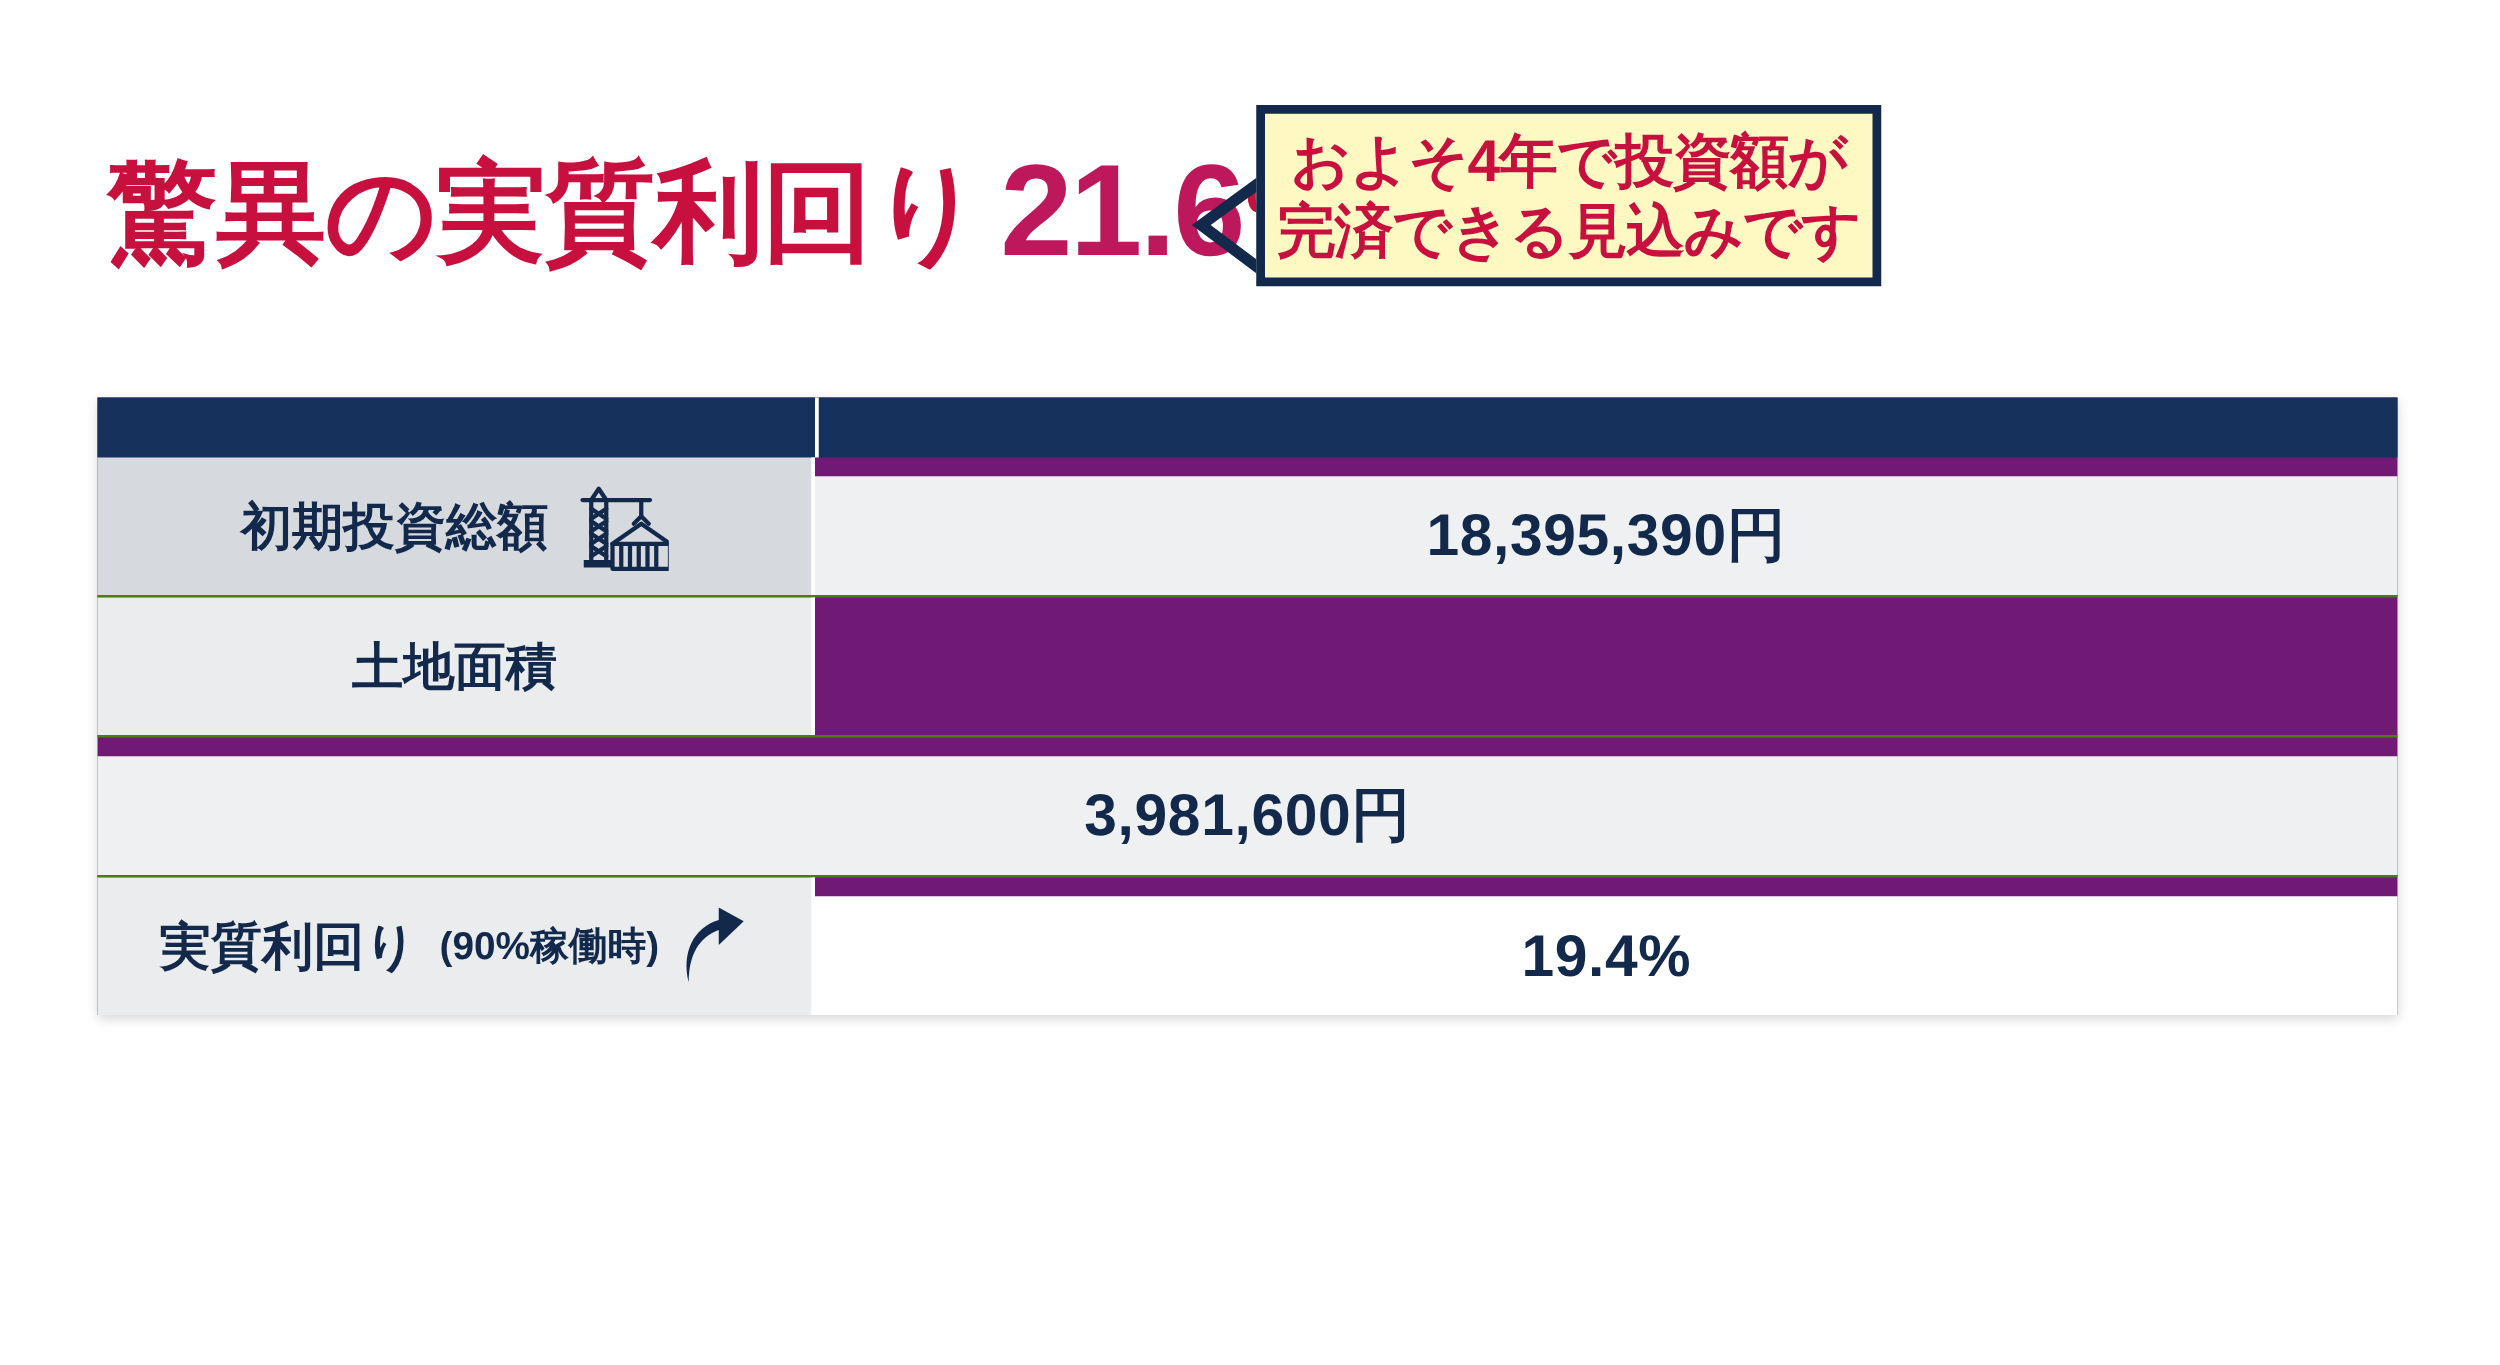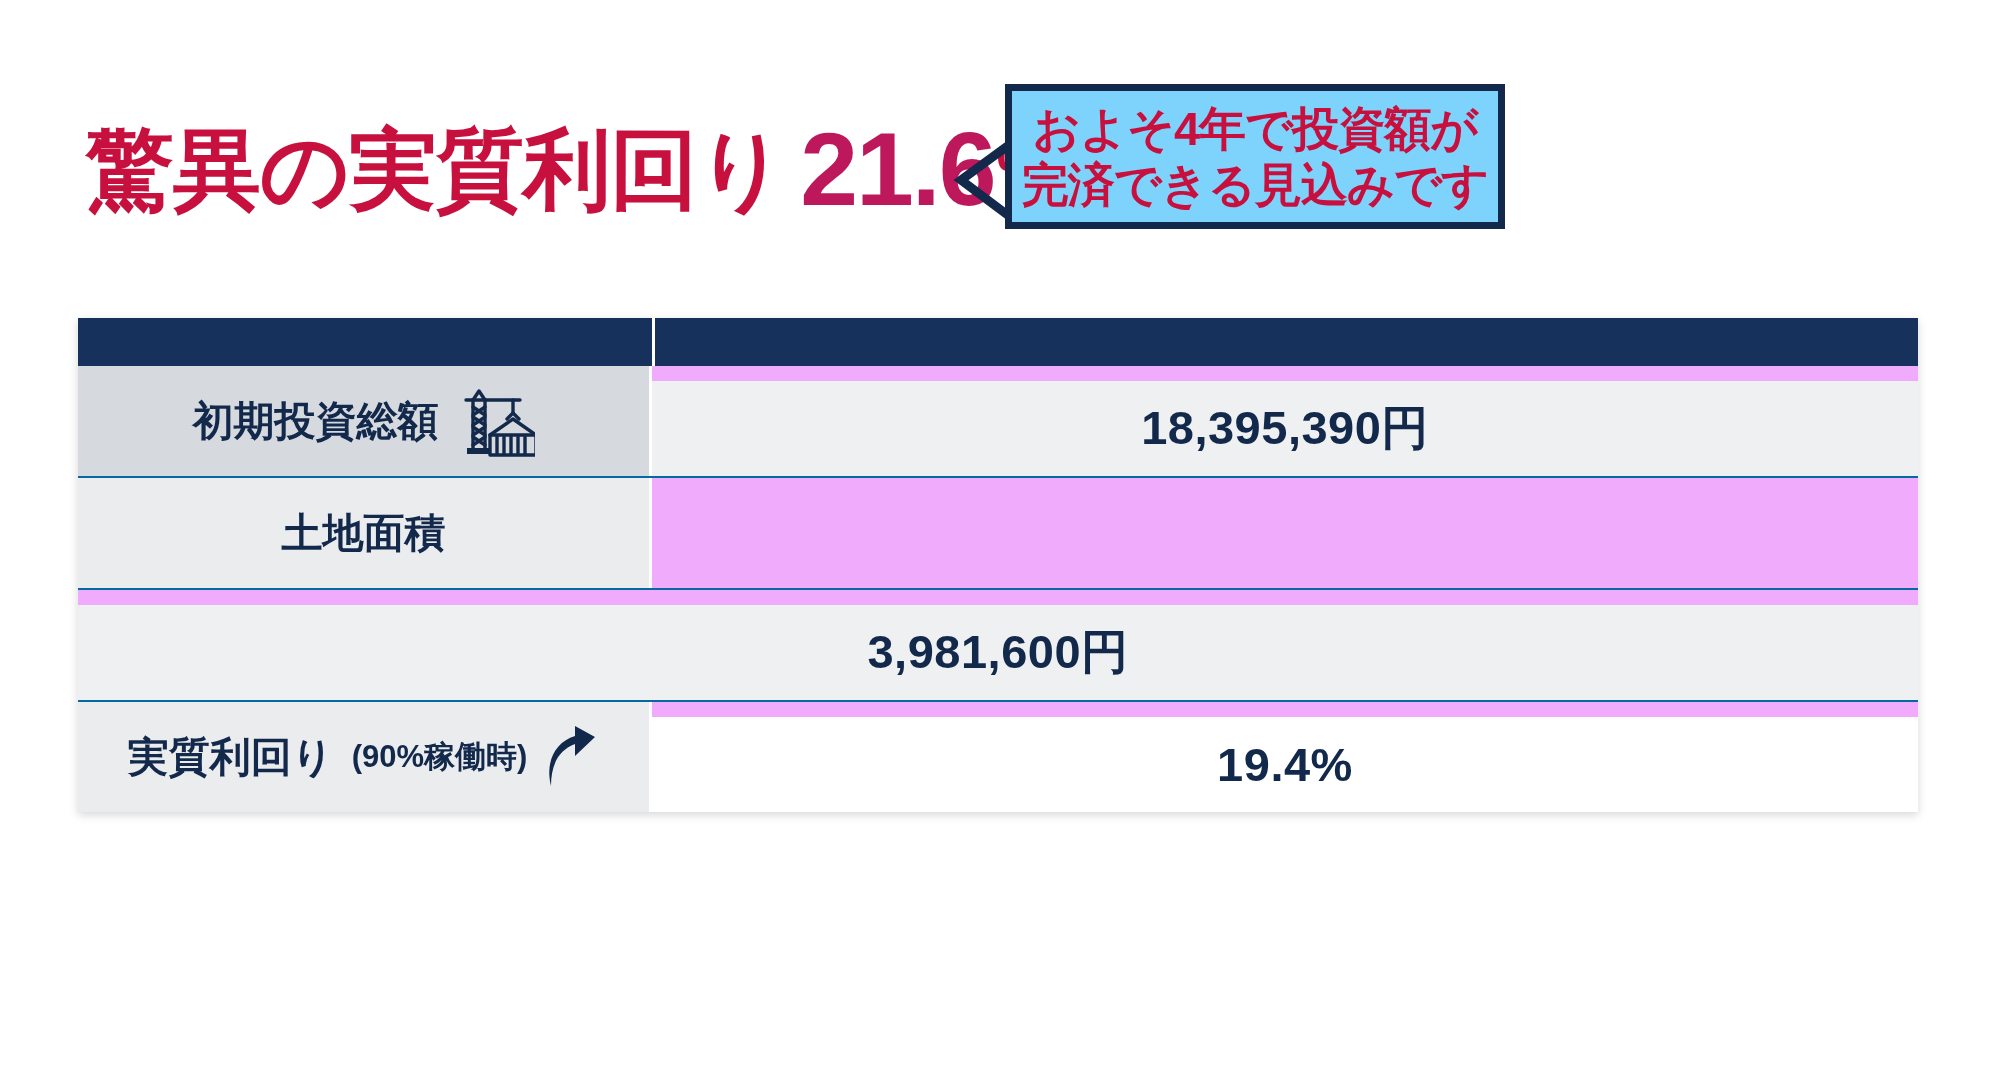--- a/index.html
+++ b/index.html
@@ -36,41 +36,41 @@
     position:absolute;left:222px;top:222px;
     font-size:44px;font-weight:bold;color:#13294B;
     letter-spacing:0px;white-space:nowrap;
   }
 
   
   .callout{
     position:absolute;left:1005px;top:84px;
     width:500px;height:145px;
     border:7px solid #13294B;
-    background:#7dd3fc;
+    background:#fef9c3;
     box-sizing:border-box;
     display:flex;flex-direction:column;
     align-items:center;justify-content:center;
   }
   .callout-line{
     font-size:47px;font-weight:bold;color:#C8103E;
     line-height:1.18;white-space:nowrap;letter-spacing:-1px;
   }
   
   .callout-notch{
     position:absolute;left:947px;top:142px;
     width:64px;height:82px;
   }
 
   
   .table{
     position:absolute;left:78px;top:318px;
     width:1840px;
     box-shadow:0 3px 9px rgba(0,0,0,.16);
-    background:#f0abfc;
+    background:#701a75;
   }
   .t-head{
     display:flex;height:48px;background:#16315B;
   }
   .t-head .hcell-l{width:574px;border-right:3px solid #ffffff;}
   .t-head .hcell-r{flex:1;}
   .t-row{display:flex;height:110px;}
   .t-row .cell-l{
     width:574px;
     display:flex;align-items:center;justify-content:center;
@@ -83,21 +83,21 @@
     display:flex;align-items:center;justify-content:center;
     color:#13294B;font-weight:bold;font-size:47px;
     letter-spacing:.5px;
     box-sizing:border-box;
     margin-top:15px;
   }
   .shade-a .cell-l{background:#D6DADE;}
   .shade-a .cell-r{background:#EFF0F1;}
   .shade-b .cell-l{background:#EBECEE;}
   .shade-b .cell-r{background:#FFFFFF;}
-  .t-row + .t-row{border-top:2px solid #0369a1;justify-content:space-between;}
+  .t-row + .t-row{border-top:2px solid #4d7c0f;justify-content:space-between;}
   .cell-l{border-right:3px solid #FFFFFF;}
 
   .label-sub{font-size:31px;font-weight:bold;}
   .icon-inline{display:inline-flex;align-items:center;}
 </style>
 </head>
 <body>
 
 <div class="stage">
 

